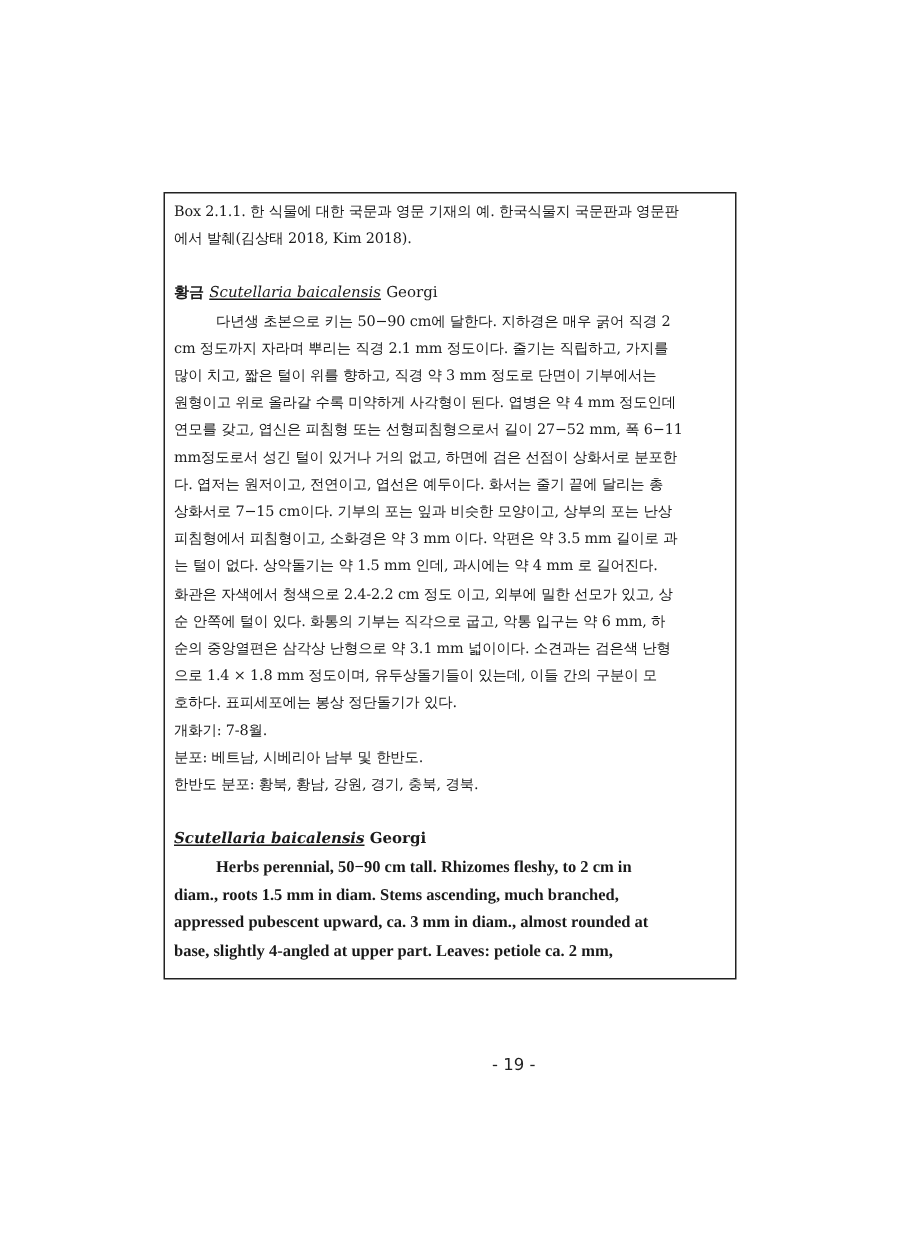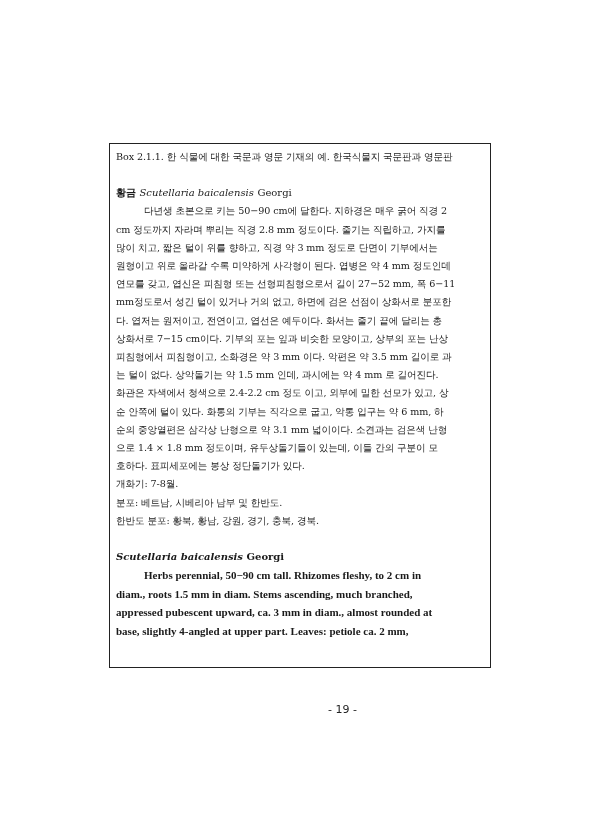--- a/index.html
+++ b/index.html
@@ -1,56 +1,57 @@
 <!DOCTYPE html>
 <html><head>
   <meta charset="utf-8">
   <style>
     html, body { margin: 0; padding: 0; }
     body {
       width: 605px; height: 830px; background: #ffffff; position: relative; overflow: hidden;
       font-family: "DejaVu Serif", "Liberation Serif", serif; color: #1a1a1a;
     }
     .box {
-      position: absolute; left: 109px; top: 143px; width: 382px; height: 525px;
+      position: absolute; left: 109px; top: 128px; width: 382px; height: 525px;
       border: 1px solid #222; box-sizing: border-box; padding: 4px 6px 0 6px; overflow: hidden;
     }
     .line {
       font-size: 9.6px; line-height: 18.2px; white-space: nowrap; text-align: justify;
       letter-spacing: -0.1px;
     }
     .caption { font-size: 9.6px; line-height: 18.2px; }
     .gap { height: 18px; }
     .heading { font-size: 10px; line-height: 18.2px; font-weight: bold; }
-    .heading i { font-weight: normal; font-style: italic; }
+    .heading i { font-weight: normal; font-style: italic; text-decoration: underline; }
     .heading .sci-en { font-weight: bold; }
     .indent { padding-left: 28px; }
     .en .line { font-family: "Liberation Serif", "DejaVu Serif", serif; font-size: 11px; line-height: 18.5px; letter-spacing: 0; font-weight: bold; }
     .page-num {
       position: absolute; left: 0; width: 605px; top: 703px; text-align: center;
       font-size: 11px; font-family: "DejaVu Sans", sans-serif; color: #222; padding-left: 40px;
     }
   </style>
 </head>
 <body>
 
 <div class="box">
   <div class="caption">
     <div class="line">Box 2.1.1. 한 식물에 대한 국문과 영문 기재의 예. 한국식물지 국문판과 영문판</div>
+    <div class="line">에서 발췌(김상태 2018, Kim 2018).</div>
   </div>
   <div class="gap"></div>
 
   <div class="heading">
     <span>황금</span>
     <i class="sci">Scutellaria baicalensis</i>
     <span style="font-weight:normal">Georgi</span>
   </div>
   <div>
     <div class="line indent">다년생 초본으로 키는 50−90 cm에 달한다. 지하경은 매우 굵어 직경 2</div>
-    <div class="line">cm 정도까지 자라며 뿌리는 직경 2.8 mm 정도이다. 줄기는 직립하고, 가지를</div>
+    <div class="line">cm 정도까지 자라며 뿌리는 직경 2.1 mm 정도이다. 줄기는 직립하고, 가지를</div>
     <div class="line">많이 치고, 짧은 털이 위를 향하고, 직경 약 3 mm 정도로 단면이 기부에서는</div>
     <div class="line">원형이고 위로 올라갈 수록 미약하게 사각형이 된다. 엽병은 약 4 mm 정도인데</div>
     <div class="line">연모를 갖고, 엽신은 피침형 또는 선형피침형으로서 길이 27−52 mm, 폭 6−11</div>
     <div class="line">mm정도로서 성긴 털이 있거나 거의 없고, 하면에 검은 선점이 상화서로 분포한</div>
     <div class="line">다. 엽저는 원저이고, 전연이고, 엽선은   예두이다. 화서는 줄기 끝에 달리는 총</div>
     <div class="line">상화서로 7−15 cm이다. 기부의 포는 잎과 비슷한 모양이고, 상부의 포는 난상</div>
     <div class="line">피침형에서 피침형이고, 소화경은 약 3 mm 이다. 악편은 약 3.5 mm 길이로 과</div>
     <div class="line">는 털이 없다. 상악돌기는 약 1.5 mm 인데, 과시에는 약 4 mm 로 길어진다.</div>
     <div class="line">화관은 자색에서 청색으로 2.4-2.2 cm 정도 이고, 외부에 밀한 선모가 있고, 상</div>
     <div class="line">순 안쪽에 털이 있다. 화통의 기부는 직각으로 굽고, 악통 입구는 약 6 mm, 하</div>

